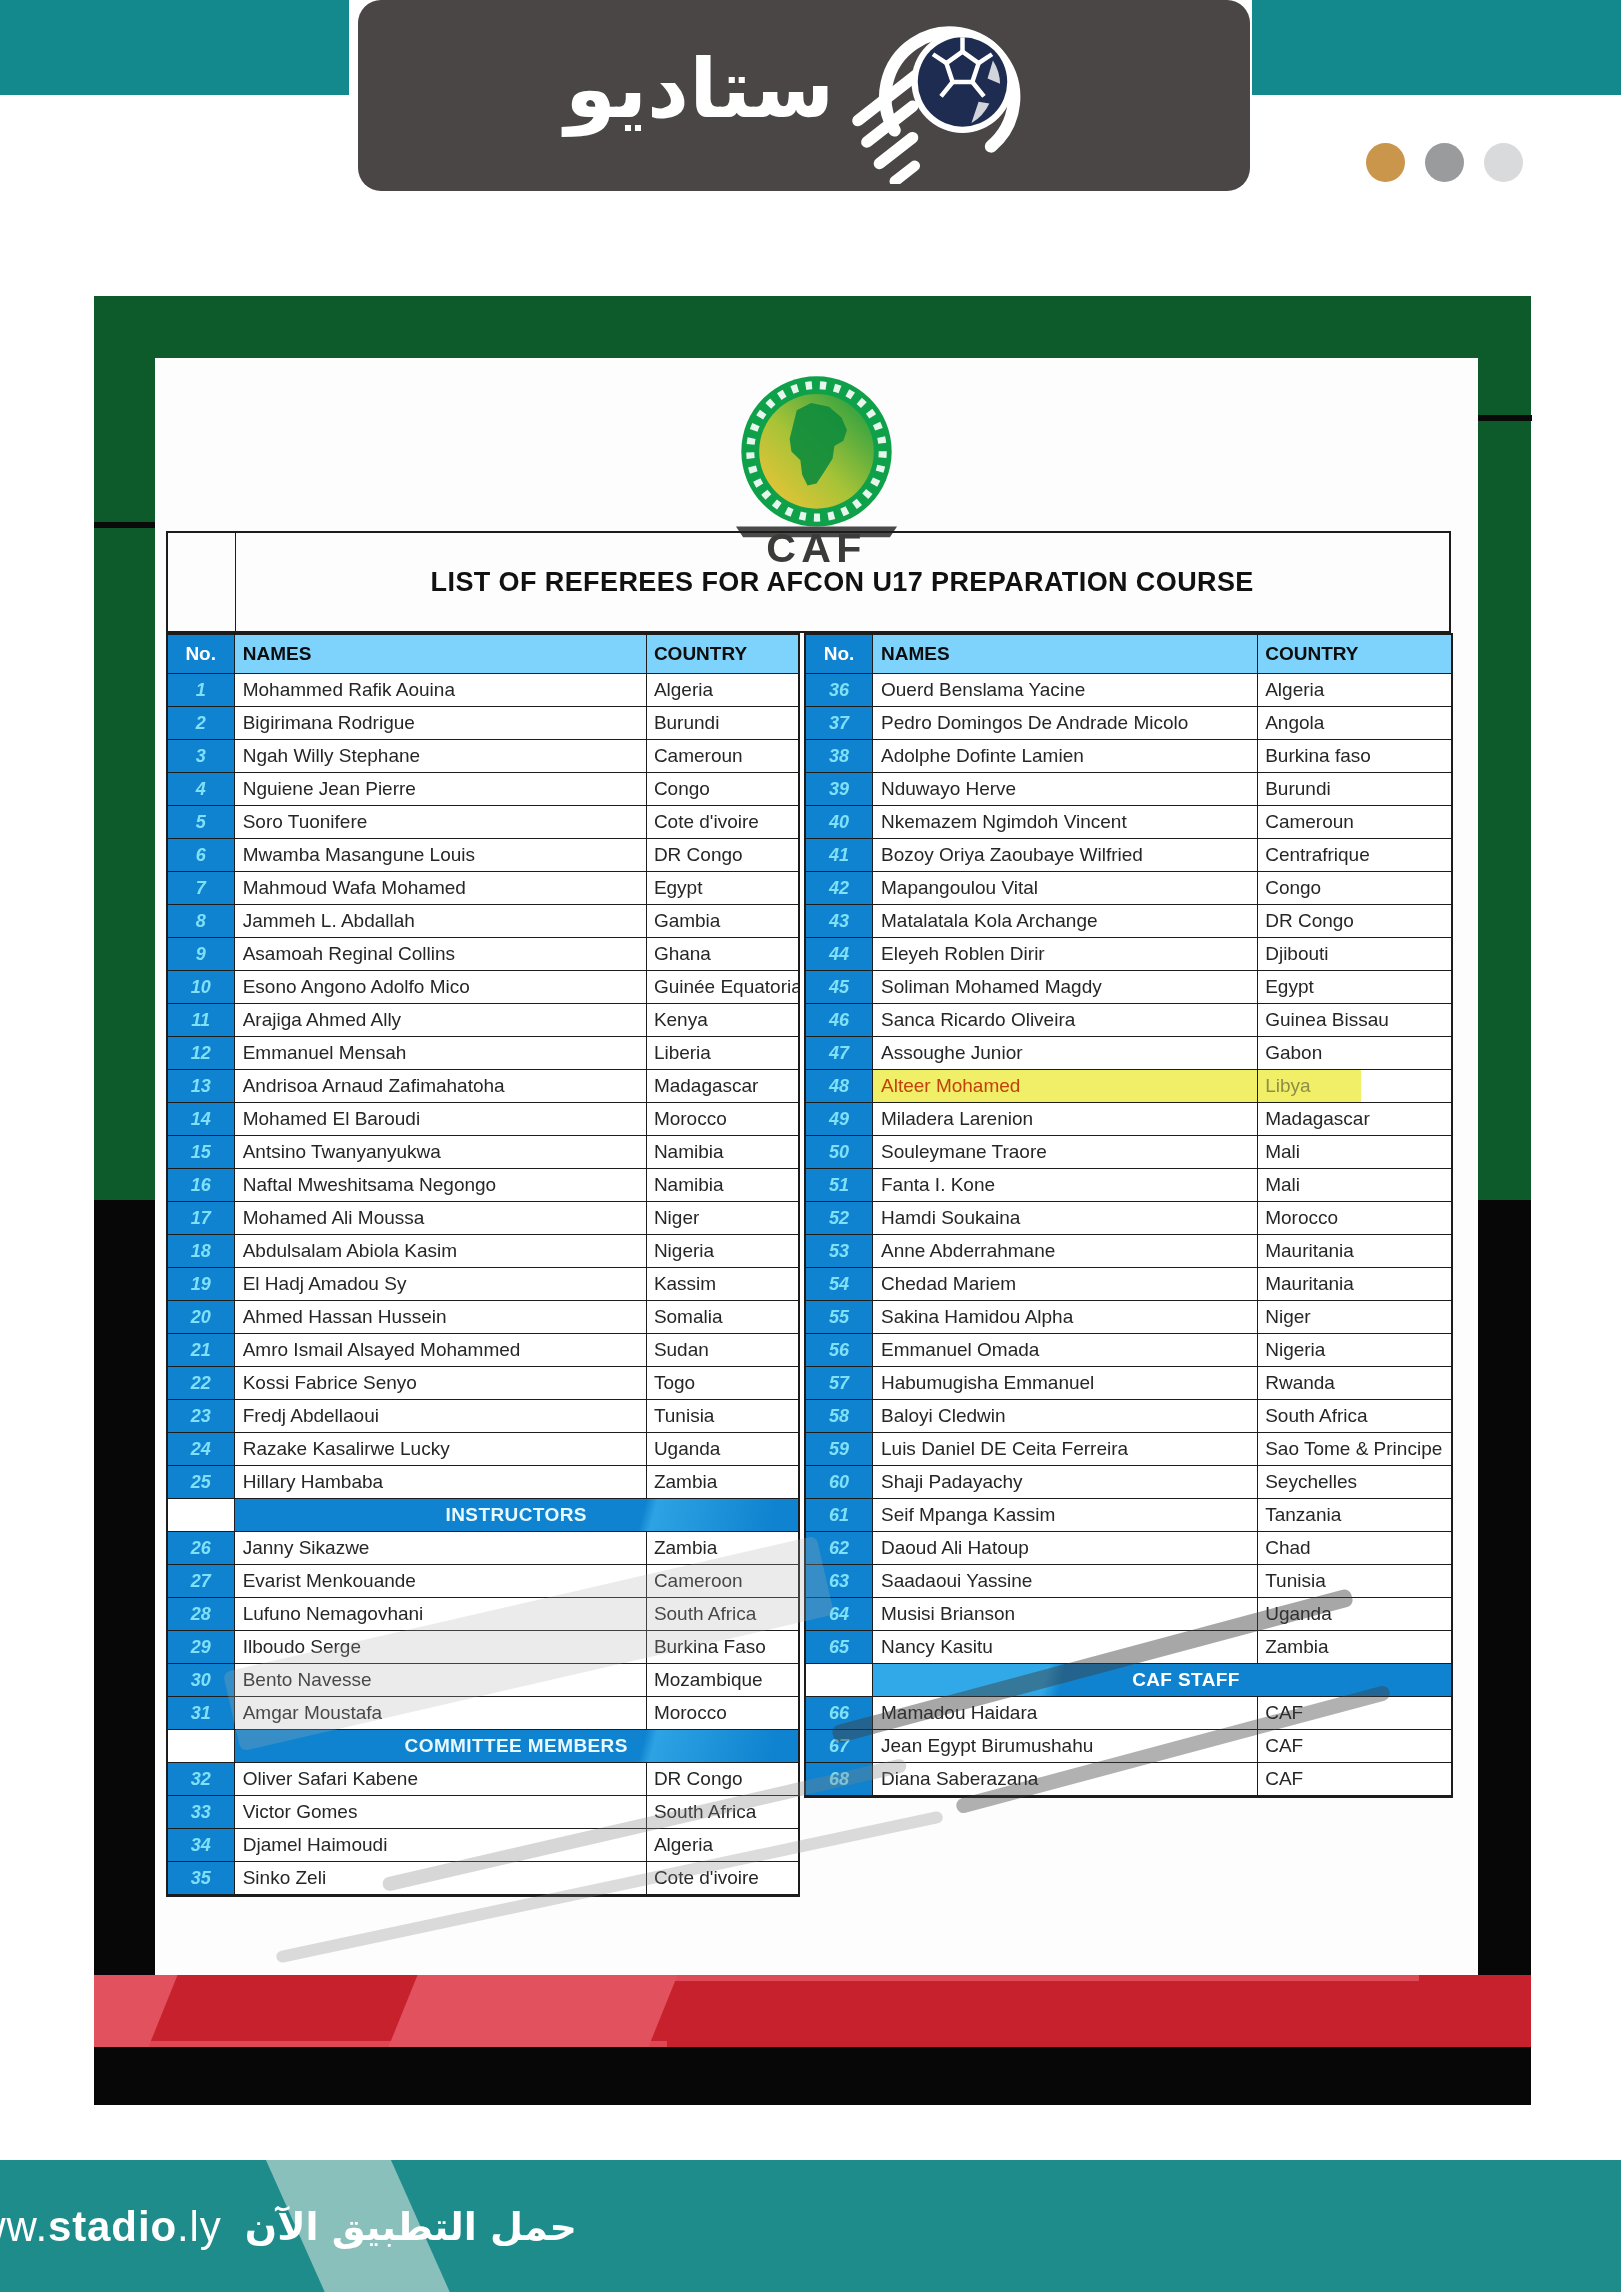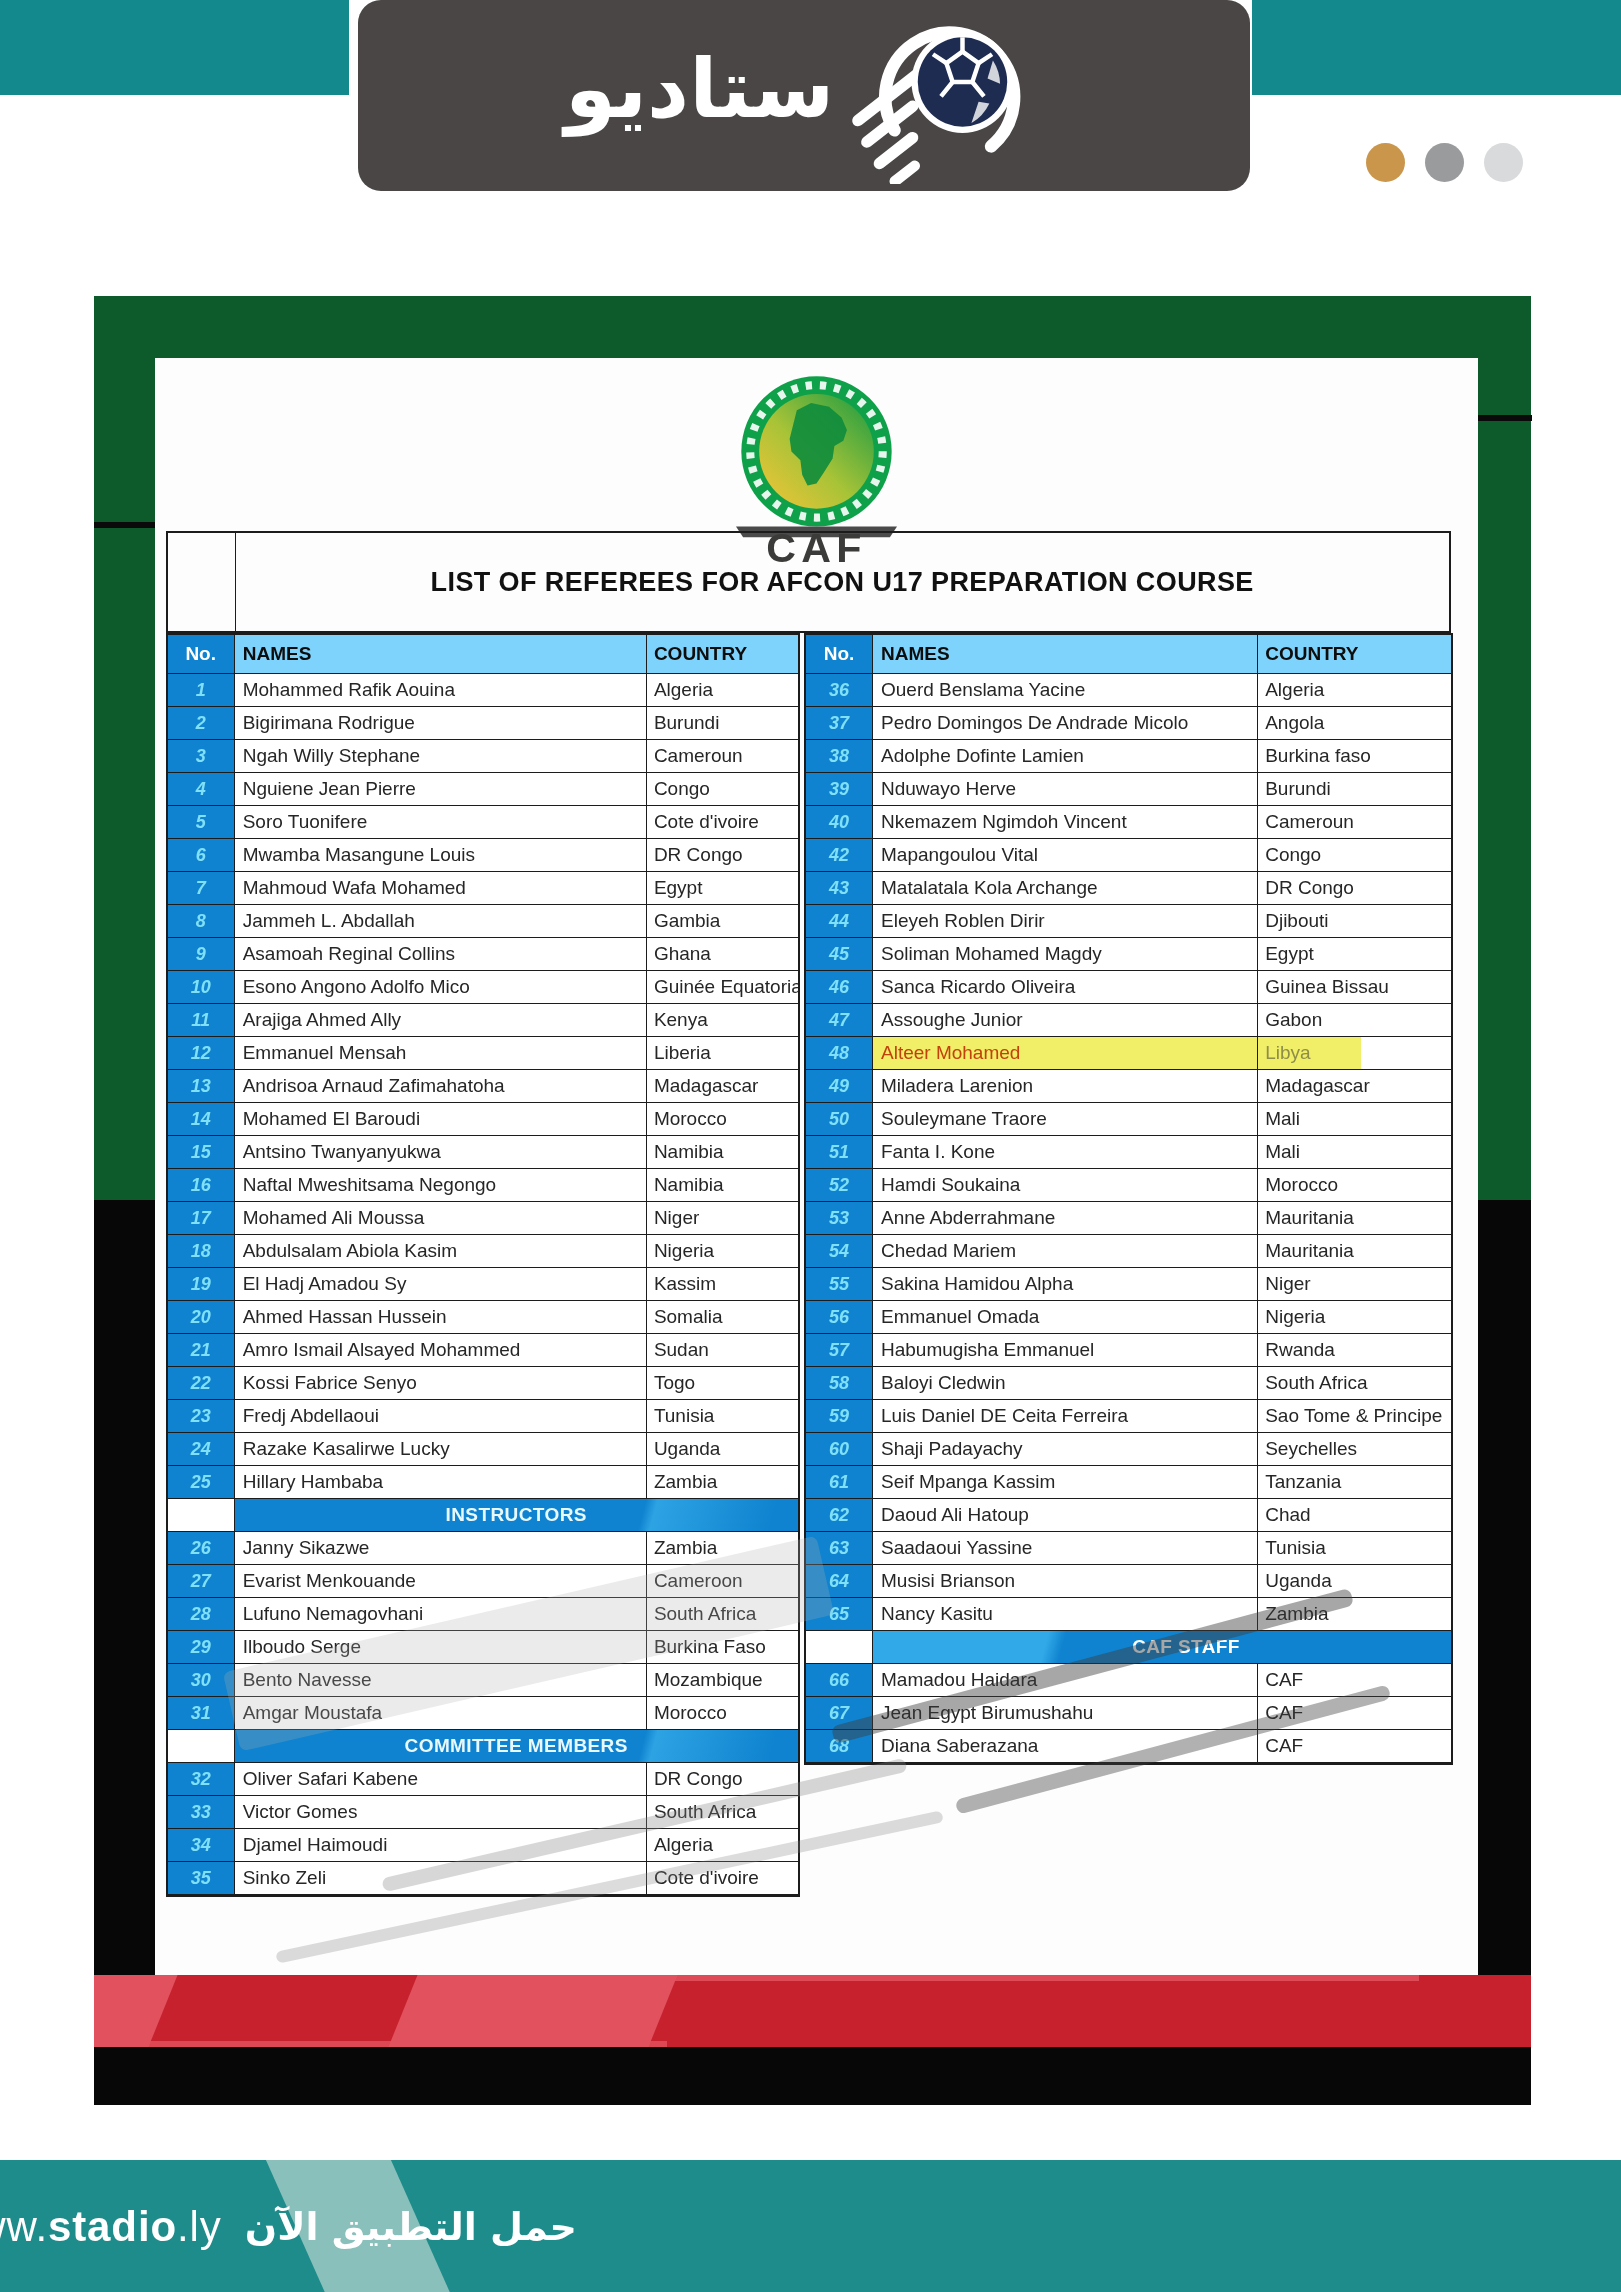--- a/index.html
+++ b/index.html
@@ -358,20 +358,25 @@
           <div class="c-no">39</div>
           <div class="c-name">Nduwayo Herve</div>
           <div class="c-country">Burundi</div>
         </div>
         <div class="trow">
           <div class="c-no">40</div>
           <div class="c-name">Nkemazem Ngimdoh Vincent</div>
           <div class="c-country">Cameroun</div>
         </div>
         <div class="trow">
+          <div class="c-no">41</div>
+          <div class="c-name">Bozoy Oriya Zaoubaye Wilfried</div>
+          <div class="c-country">Centrafrique</div>
+        </div>
+        <div class="trow">
           <div class="c-no">42</div>
           <div class="c-name">Mapangoulou Vital</div>
           <div class="c-country">Congo</div>
         </div>
         <div class="trow">
           <div class="c-no">43</div>
           <div class="c-name">Matalatala Kola Archange</div>
           <div class="c-country">DR Congo</div>
         </div>
         <div class="trow">

